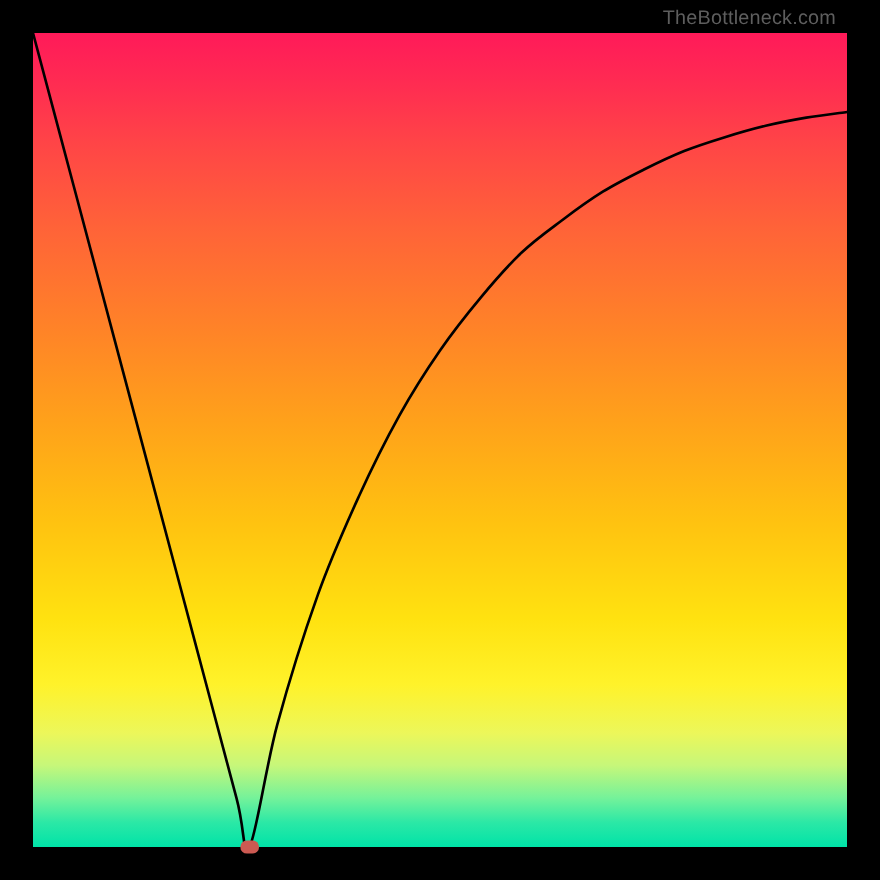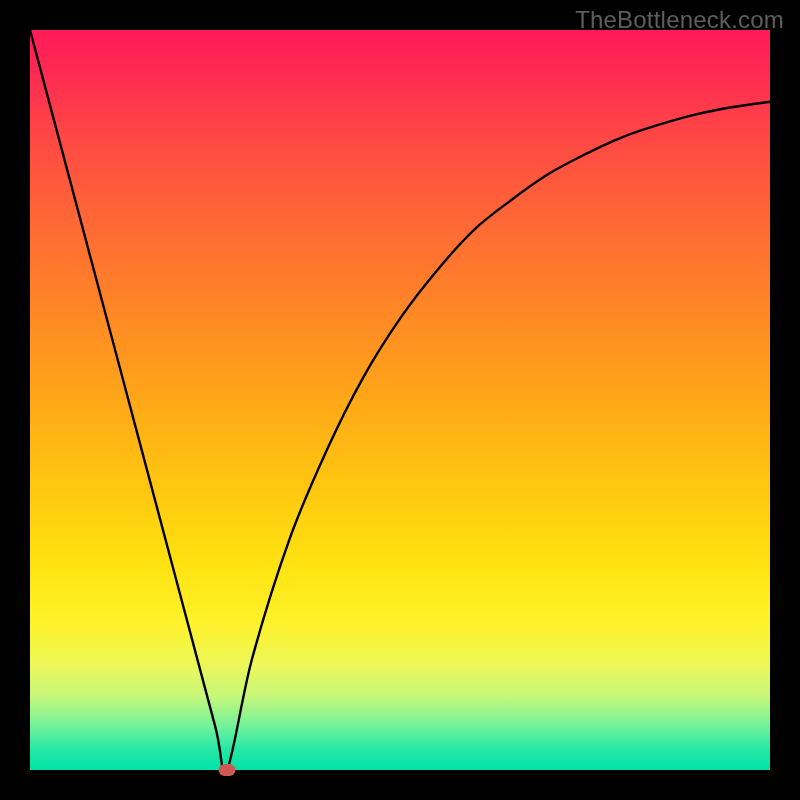--- a/index.html
+++ b/index.html
@@ -38,23 +38,23 @@
       #ecf75a 86%,
       #c6f77a 90%,
       #74f29a 94%,
       #2be8a6 97%,
       #00e3a8 100%
     );
   }
   .watermark {
     position: absolute;
     top: 6px;
-    right: 16px;
+    right: 40px;
     color: #5e5e5e;
-    font-size: 24px;
+    font-size: 18px;
     letter-spacing: 0.2px;
     user-select: none;
   }
   svg.curve {
     position: absolute;
     left: 0;
     top: 0;
     width: 740px;
     height: 740px;
     overflow: visible;

